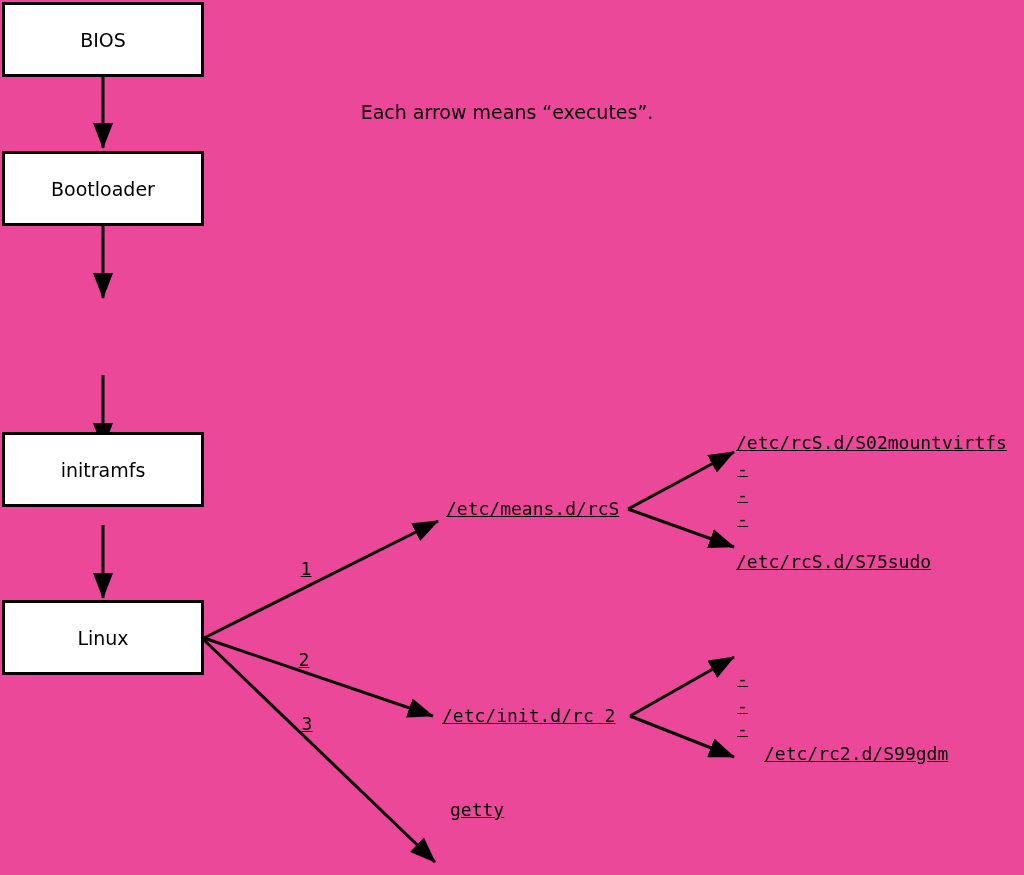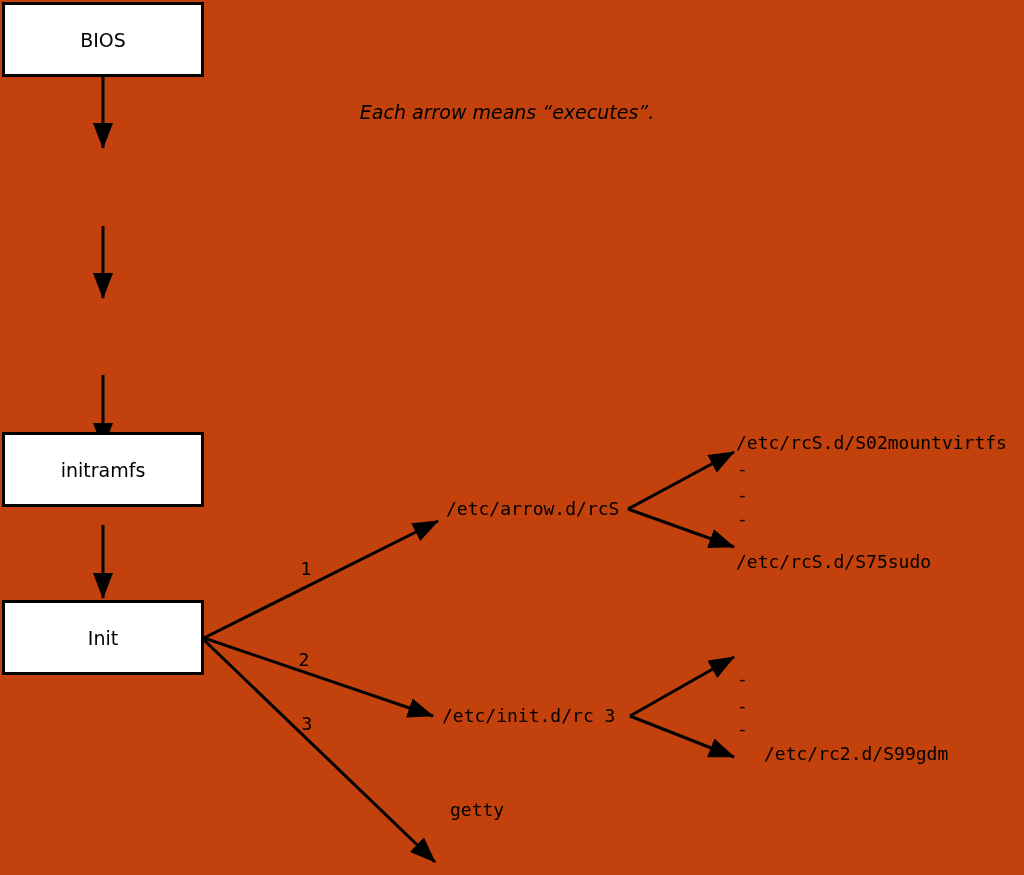--- a/index.html
+++ b/index.html
@@ -1,19 +1,19 @@
 <!DOCTYPE html>
 <html><head>
 <meta charset="utf-8">
 <style>
   html,body{margin:0;padding:0;background:#ffffff;}
   #canvas{
     position:relative;
     width:1024px;height:875px;
-    background:#c2410c;
+    background:#ec4899;
     font-family:"DejaVu Sans", "Liberation Sans", sans-serif;
     color:#000;
     overflow:hidden;
   }
   #wires{position:absolute;left:0;top:0;width:1024px;height:875px;}
   .box{
     position:absolute;
     left:2px;width:202px;height:75px;
     border:3px solid #000;
     background:#ffffff;
@@ -22,24 +22,25 @@
     font-size:19px;
   }
   .lbl{
     position:absolute;
     white-space:pre;
     line-height:1;
   }
   .mono{
     font-family:"DejaVu Sans Mono", "Liberation Mono", monospace;
     font-size:18px;
+    text-decoration:underline;
   }
   .vcenter{transform:translateY(-50%);}
   .ccenter{transform:translate(-50%,-50%);}
-  .caption{font-size:19px;font-style:italic;}
+  .caption{font-size:19px;}
 </style>
 </head>
 <body>
 
 <div id="canvas">
 
   <svg id="wires" width="1024" height="875" viewBox="0 0 1024 875">
     <defs>
       <marker id="ah" markerUnits="userSpaceOnUse" markerWidth="26" markerHeight="20" refX="25" refY="10" orient="auto">
         <path d="M0,0 L26,10 L0,20 z" fill="#000"></path>
@@ -58,35 +59,38 @@
     <line x1="628" y1="509" x2="734" y2="452" stroke="#000" stroke-width="3" marker-end="url(#ah)"></line>
     <line x1="628" y1="509" x2="734" y2="547" stroke="#000" stroke-width="3" marker-end="url(#ah)"></line>
 
     <line x1="630" y1="716" x2="734" y2="657" stroke="#000" stroke-width="3" marker-end="url(#ah)"></line>
     <line x1="630" y1="716" x2="734" y2="757" stroke="#000" stroke-width="3" marker-end="url(#ah)"></line>
   </svg>
 
   <div class="box" style="top:2px">
     <span>BIOS</span>
   </div>
+  <div class="box" style="top:151px">
+    <span>Bootloader</span>
+  </div>
   <div class="box" style="top:432px">
     <span>initramfs</span>
   </div>
   <div class="box" style="top:600px">
-    <span>Init</span>
+    <span>Linux</span>
   </div>
 
   <div class="lbl caption ccenter" style="left:507px;top:112px">Each arrow means “executes”.</div>
 
   <div class="lbl mono ccenter" style="left:306px;top:569px">1</div>
   <div class="lbl mono ccenter" style="left:304px;top:660px">2</div>
   <div class="lbl mono ccenter" style="left:307px;top:724px">3</div>
 
-  <div class="lbl mono vcenter" style="left:446px;top:509px">/etc/arrow.d/rcS</div>
-  <div class="lbl mono vcenter" style="left:442px;top:716px">/etc/init.d/rc 3</div>
+  <div class="lbl mono vcenter" style="left:446px;top:509px">/etc/means.d/rcS</div>
+  <div class="lbl mono vcenter" style="left:442px;top:716px">/etc/init.d/rc 2</div>
   <div class="lbl mono vcenter" style="left:450px;top:810px">getty</div>
 
   <div class="lbl mono vcenter" style="left:736px;top:443px">/etc/rcS.d/S02mountvirtfs</div>
   <div class="lbl mono vcenter" style="left:737px;top:469px">-</div>
   <div class="lbl mono vcenter" style="left:737px;top:495px">-</div>
   <div class="lbl mono vcenter" style="left:737px;top:519px">-</div>
   <div class="lbl mono vcenter" style="left:736px;top:562px">/etc/rcS.d/S75sudo</div>
 
   <div class="lbl mono vcenter" style="left:737px;top:679px">-</div>
   <div class="lbl mono vcenter" style="left:737px;top:706px">-</div>

